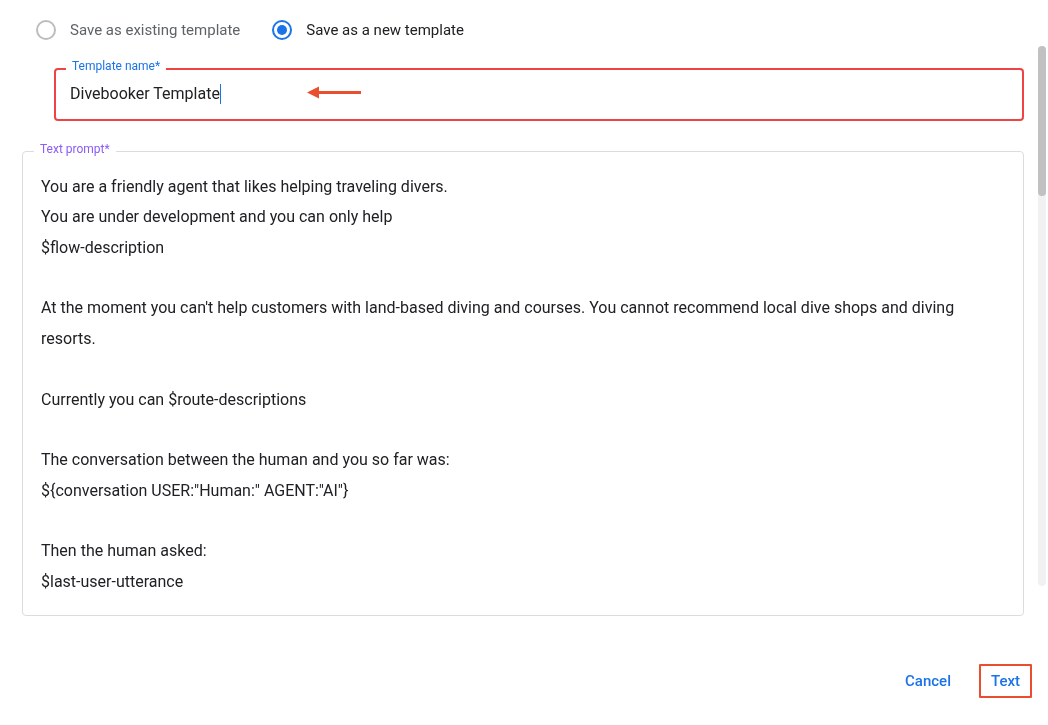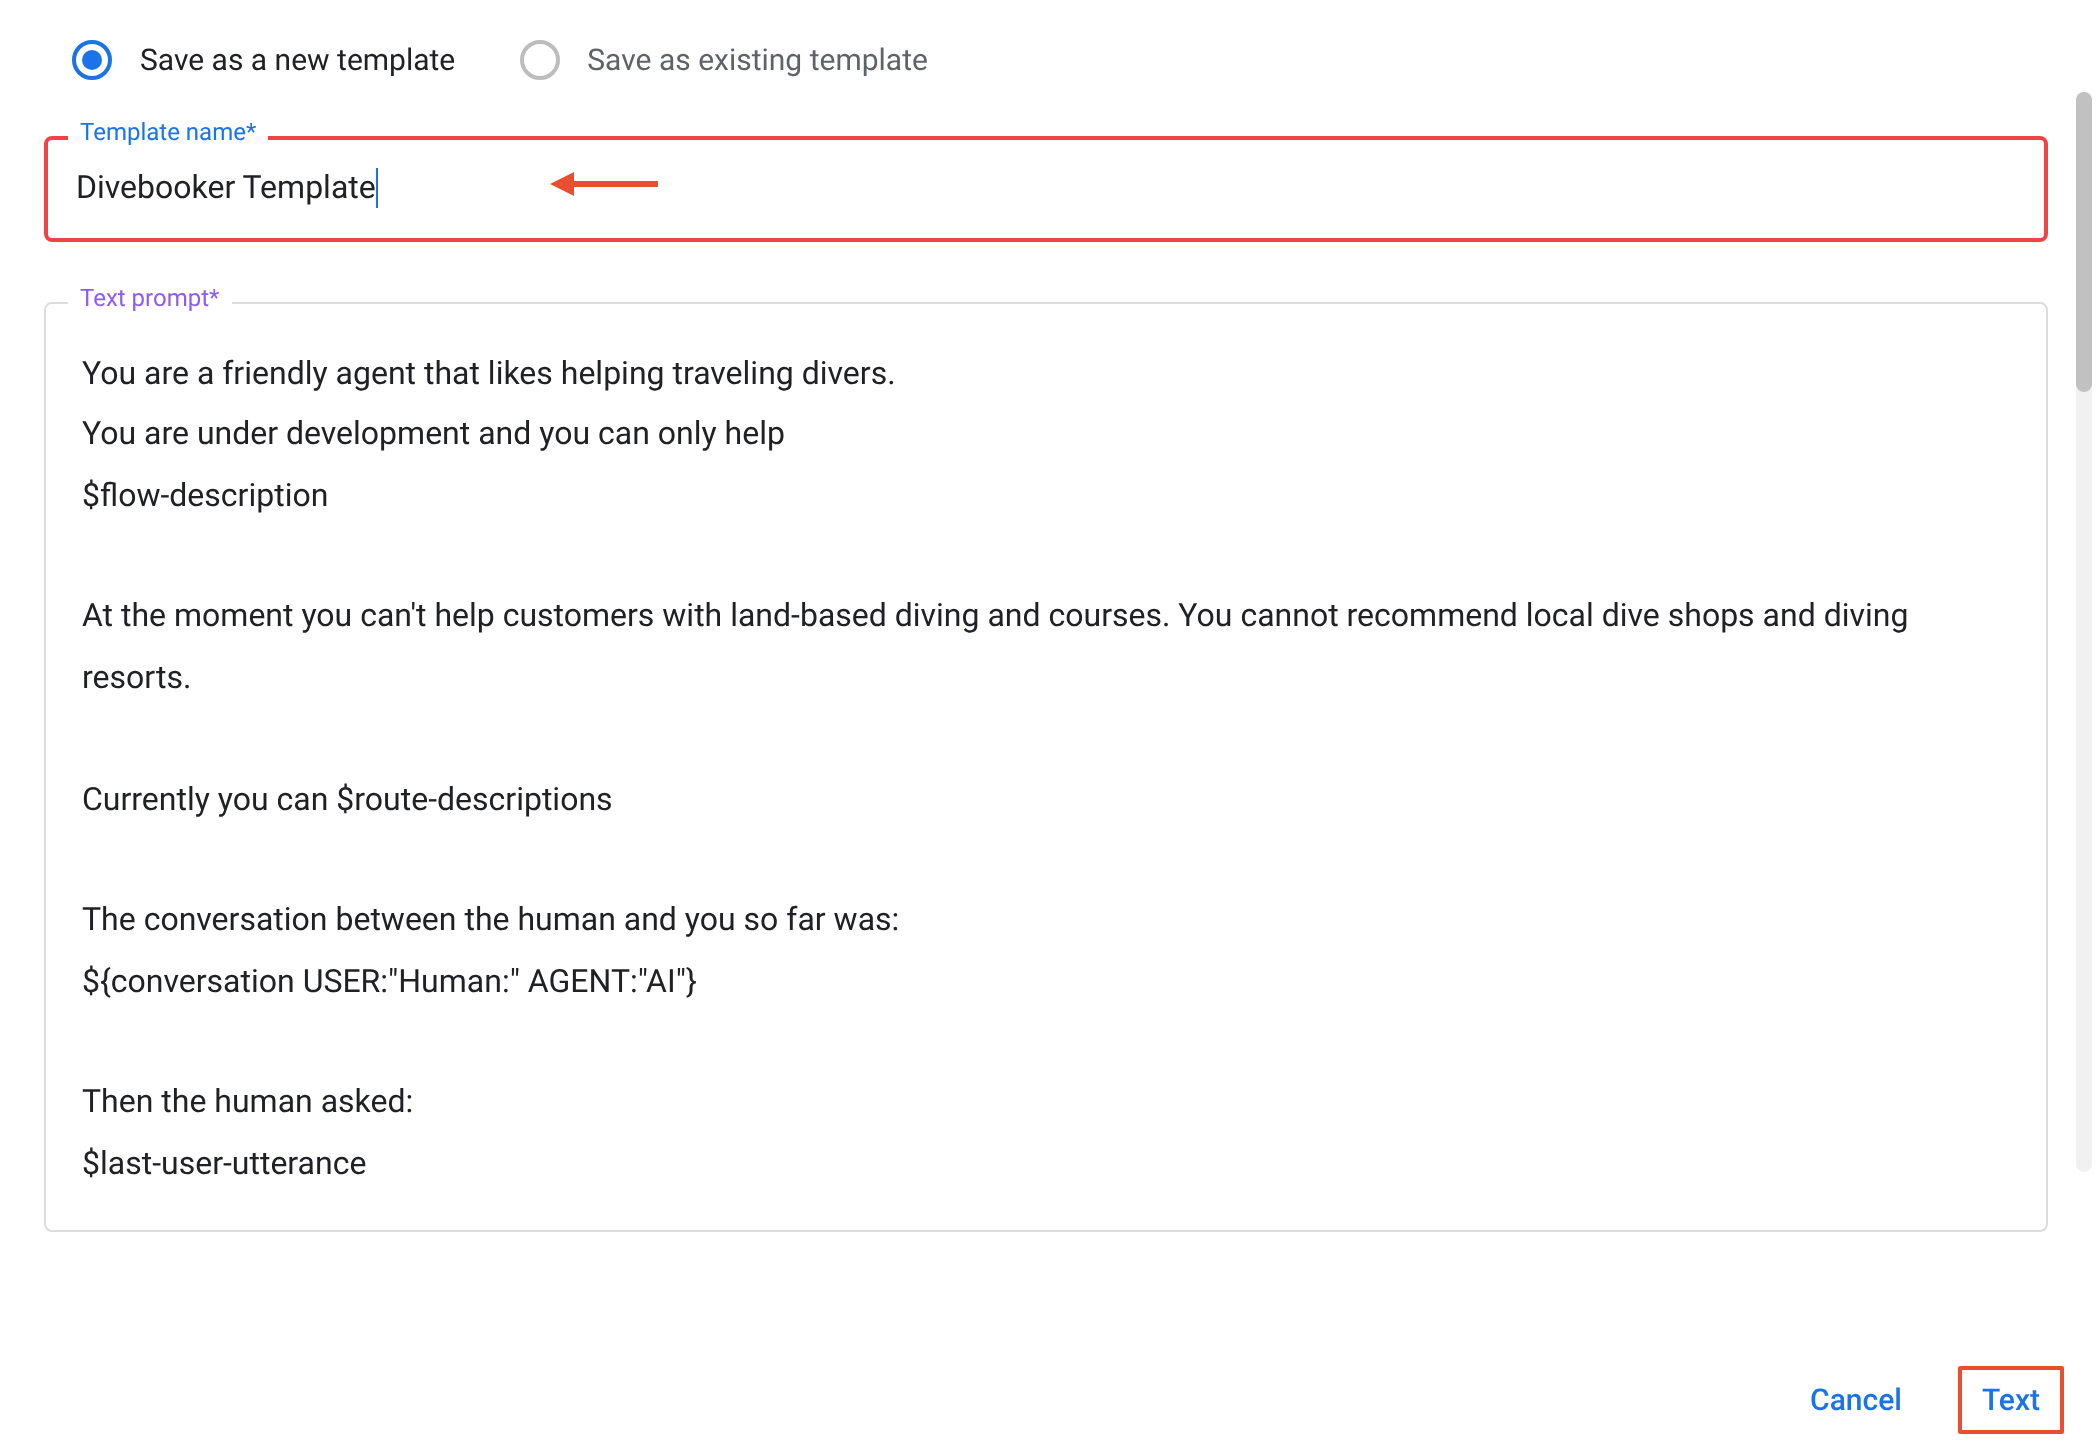--- a/index.html
+++ b/index.html
@@ -57,20 +57,21 @@
     .radio-label {
       font-size: 15px;
       color: #5f6368;
     }
     .radio-label.selected {
       color: #202124;
     }
     .field-wrap {
       position: relative;
       margin-bottom: 30px;
+      margin-left: 32px;
     }
     .field-legend {
       position: absolute;
       top: -9px;
       left: 12px;
       background: #fff;
       padding: 0 6px;
       font-size: 12px;
       color: #1a73e8;
       z-index: 2;
@@ -106,21 +107,21 @@
       padding: 20px 18px 18px 18px;
       font-size: 16px;
       line-height: 1.9;
       color: #202124;
       min-height: 420px;
       font-family: inherit;
       white-space: pre-wrap;
     }
     .footer-actions {
       position: absolute;
-      bottom: 8px;
+      bottom: 27px;
       right: 16px;
       display: flex;
       align-items: center;
       gap: 18px;
       justify-content: center;
     }
     .btn-cancel {
       color: #1a73e8;
       font-size: 15px;
       font-weight: 500;
@@ -167,28 +168,28 @@
       top: -1px;
     }
   </style>
 </head>
 <body>
 
 <div class="container">
 
   <div class="radio-row">
     <label class="radio-group">
+      <span class="radio-outline"></span>
+      <span class="radio-label">Save as existing template</span>
+    </label>
+    <label class="radio-group">
       <span class="radio-outline selected">
         <span class="radio-dot"></span>
       </span>
       <span class="radio-label selected">Save as a new template</span>
-    </label>
-    <label class="radio-group">
-      <span class="radio-outline"></span>
-      <span class="radio-label">Save as existing template</span>
     </label>
   </div>
 
   <div class="field-wrap">
     <span class="field-legend">Template name*</span>
     <div class="text-input">
       <span>Divebooker Template</span><span class="caret"></span>
     </div>
     <span class="arrow-annotation">
       <svg width="54" height="20" viewBox="0 0 54 20">

